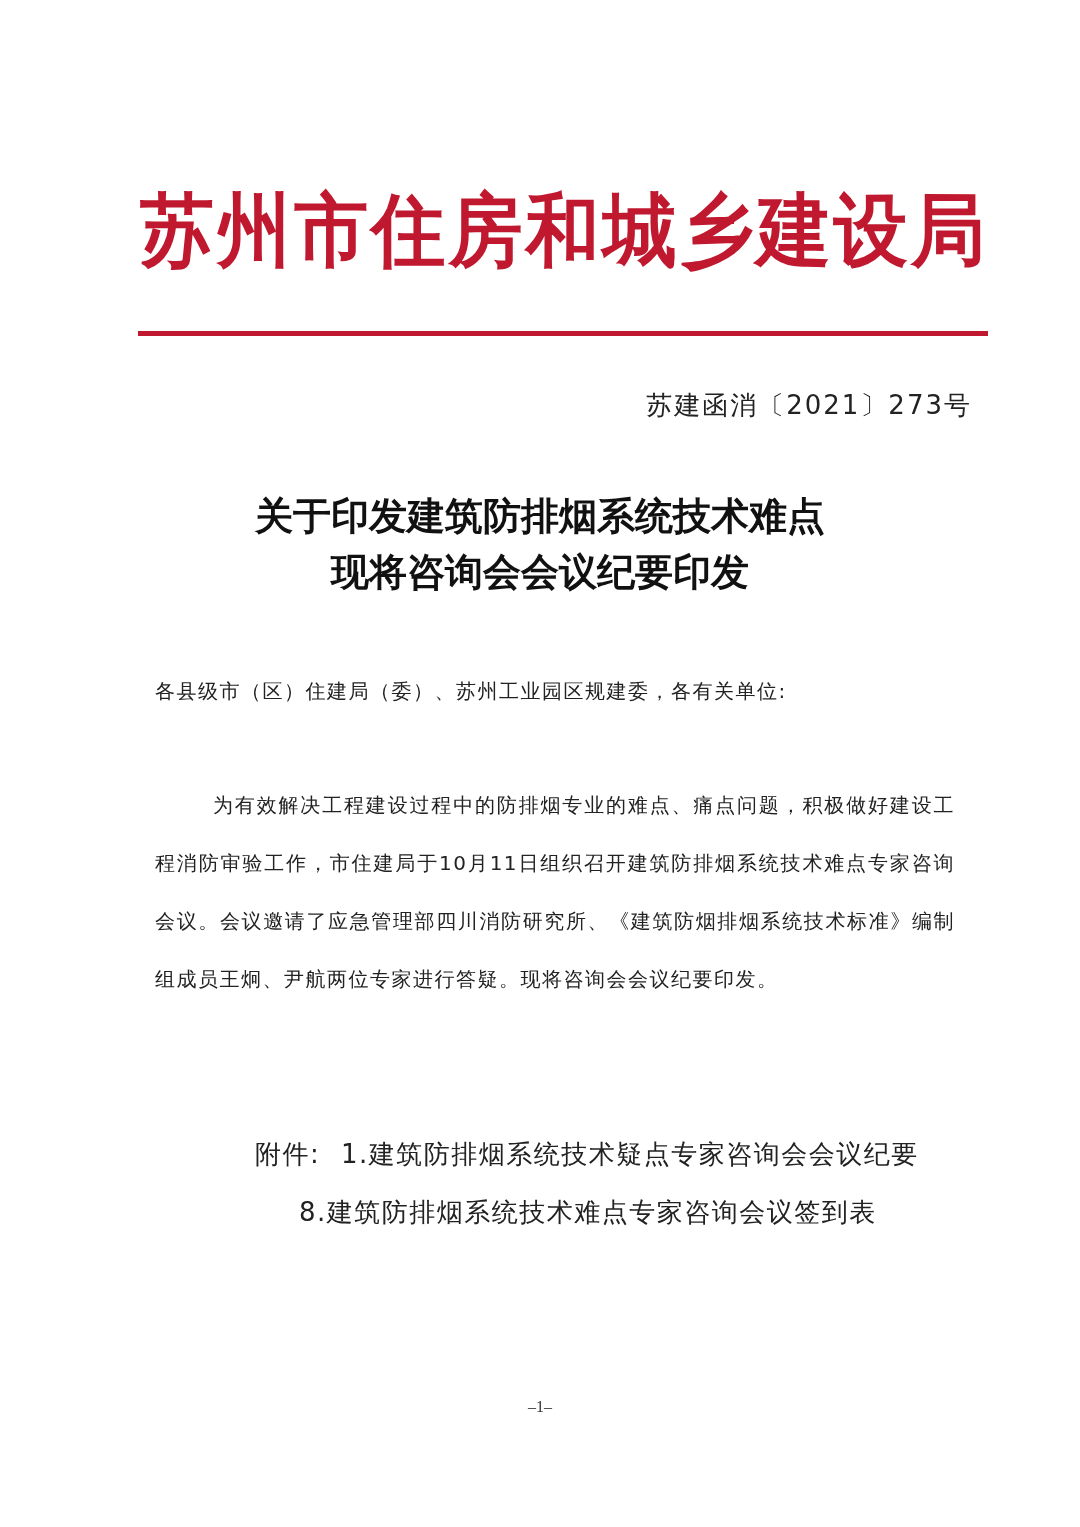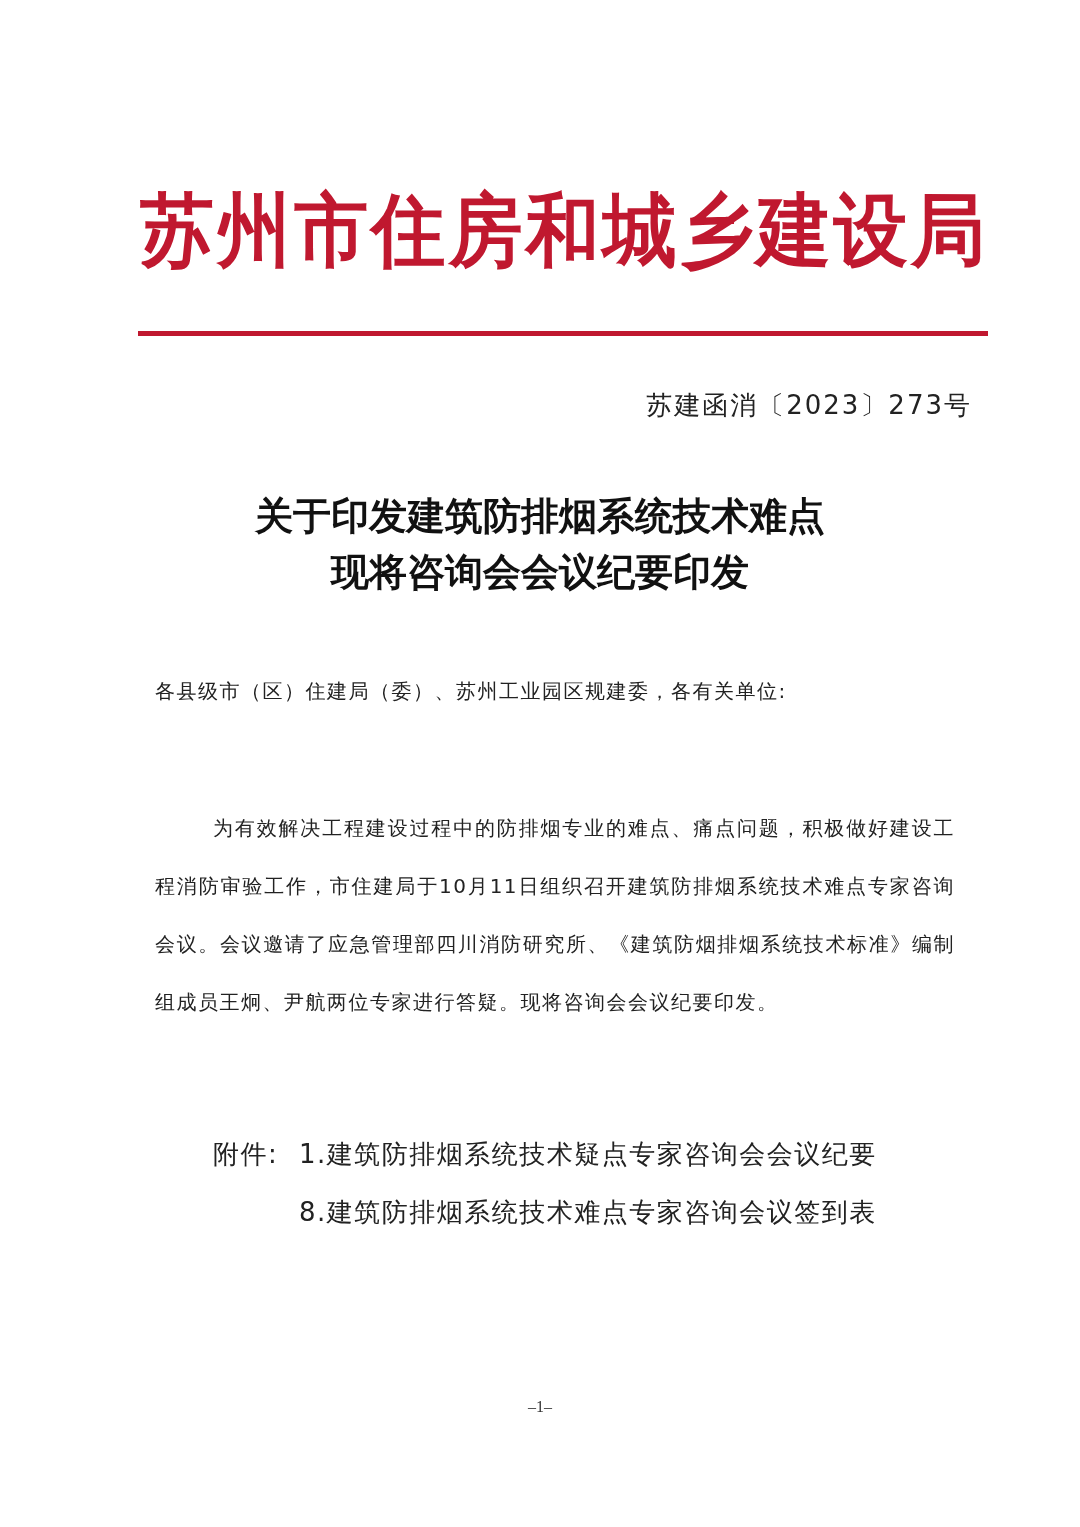--- a/index.html
+++ b/index.html
@@ -66,34 +66,34 @@
       position: absolute;
       left: 155px;
       width: 800px;
       font-size: 20px;
       font-family: "DejaVu Sans", "Liberation Sans", sans-serif;
       color: #222;
       line-height: 58px;
       letter-spacing: 1.5px;
     }
     .salutation { top: 662px; }
-    .paragraph { top: 799px; text-indent: 58px; text-align: justify; }
+    .paragraph { top: 776px; text-indent: 58px; text-align: justify; }
     .attachments {
       position: absolute;
       left: 213px;
       top: 1125px;
       font-size: 26px;
       font-family: "DejaVu Sans", "Liberation Sans", sans-serif;
       color: #222;
       line-height: 58px;
       letter-spacing: 1.5px;
       white-space: nowrap;
     }
     .attachments .row { display: flex; }
-    .attachments .label { width: 86px; display: inline-block; }
+    .attachments .label { width: 86px; display: inline-block; margin-left: 42px; }
     .attachments .indent { width: 86px; display: inline-block; }
     .page-number {
       position: absolute;
       left: 0;
       width: 1080px;
       top: 1398px;
       text-align: center;
       font-size: 16px;
       color: #333;
       font-family: "Liberation Serif", serif;
@@ -111,21 +111,21 @@
   <span>和</span>
   <span>城</span>
   <span>乡</span>
   <span>建</span>
   <span>设</span>
   <span>局</span>
 </div>
 
 <div class="red-rule"></div>
 
-<div class="doc-number">苏建函消〔2023〕273号</div>
+<div class="doc-number">苏建函消〔2021〕273号</div>
 
 <div class="title">
   <span class="line">关于印发建筑防排烟系统技术难点</span>
   <span class="line">现将咨询会会议纪要印发</span>
 </div>
 
 <div class="body-text salutation">各县级市（区）住建局（委）、苏州工业园区规建委，各有关单位:</div>
 
 <div class="body-text paragraph">为有效解决工程建设过程中的防排烟专业的难点、痛点问题，积极做好建设工程消防审验工作，市住建局于10月11日组织召开建筑防排烟系统技术难点专家咨询会议。会议邀请了应急管理部四川消防研究所、《建筑防烟排烟系统技术标准》编制组成员王炯、尹航两位专家进行答疑。现将咨询会会议纪要印发。</div>
 

